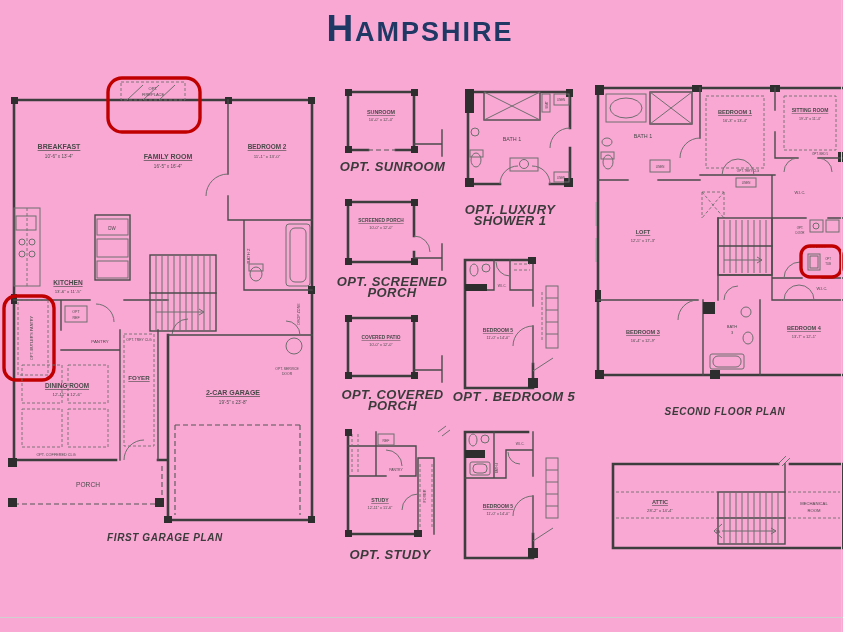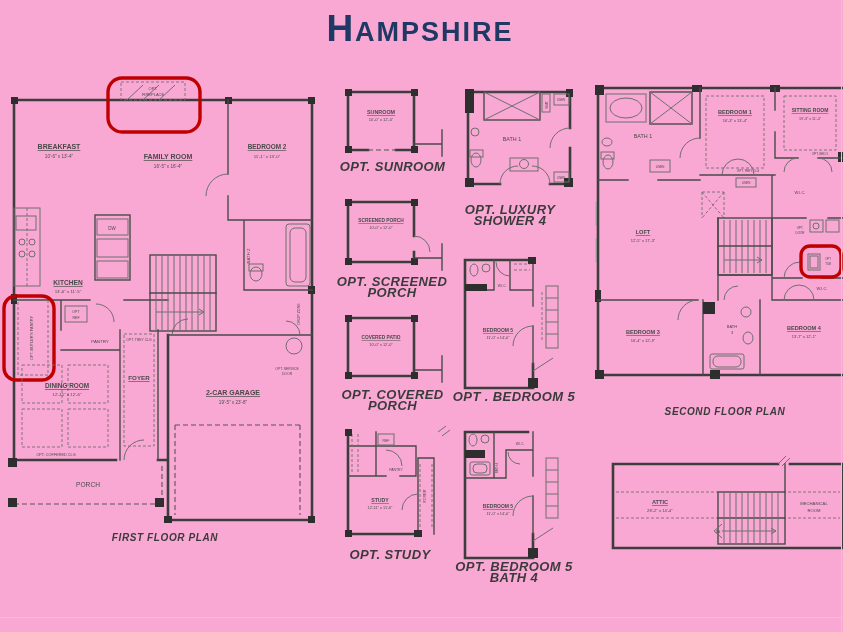--- a/index.html
+++ b/index.html
@@ -128,21 +128,21 @@
       <text class="rn" x="63" y="310" font-size="6.4">DINING ROOM</text>
       <text x="63" y="318" font-size="4.4">12'-11" x 12'-6"</text>
       <text class="rn" x="135" y="302" font-size="6.2">FOYER</text>
       <text class="rn" x="229" y="317" font-size="7">2-CAR GARAGE</text>
       <text x="229" y="326" font-size="4.6">19'-5" x 23'-8"</text>
       <text x="84" y="409" font-size="6.6">PORCH</text>
       <text x="246" y="178" font-size="4.4" transform="rotate(-90 246 178)">BATH 2</text>
       <text x="296" y="236" font-size="3.6" transform="rotate(-90 296 236)">DROP ZONE</text>
     </g>
   </svg>
-  <div class="caption" style="left:85px;top:532px;width:160px;">FIRST FLOOR PLAN</div>
+  <div class="caption" style="left:85px;top:532px;width:160px;">FIRST GARAGE PLAN</div>
 
   <svg style="left:338px;top:86px" width="118" height="78" viewBox="0 0 118 78">
     <path class="win" d="M22,6 H60 M76,18 V46"></path>
     <path class="w" d="M10,6 H76 M10,6 V64 M76,6 V64 M10,64 H30 M58,64 H76"></path>
     <path class="dsh2" d="M30,64 H58"></path>
     <rect class="blk" x="7" y="3" width="7" height="7"></rect>
       <rect class="blk" x="73" y="3" width="7" height="7"></rect>
     <rect class="blk" x="7" y="60" width="7" height="7"></rect>
       <rect class="blk" x="73" y="60" width="7" height="7"></rect>
     <path class="w2" d="M76,58 H104 M104,44 V70"></path>
@@ -216,21 +216,21 @@
       <rect class="fx" x="12" y="66" width="13" height="7"></rect>
     <rect class="fx" x="52" y="74" width="28" height="13"></rect>
       <circle class="fx" cx="66" cy="80" r="4.5"></circle>
     <text x="54" y="57" font-size="5.4">BATH 1</text>
     <path class="fx" d="M112,44 A20,20 0 0 0 92,64 M42,100 A18,18 0 0 1 60,82 M92,100 A18,18 0 0 0 74,82"></path>
     <rect class="fx" x="96" y="88" width="15" height="10"></rect>
     <text x="103" y="95" font-size="2.8">LINEN</text>
   </svg>
   <div class="caption small" style="left:450px;top:204px;width:120px;">
     <div>OPT. LUXURY</div>
-    <div>SHOWER 4</div>
+    <div>SHOWER 1</div>
   </div>
 
   <svg style="left:458px;top:246px" width="125" height="142" viewBox="0 0 125 142">
     <path class="w" d="M7,14 H70 M7,14 V142 M7,142 H75 M75,118 V142"></path>
     <path class="w2" d="M7,44 H36 M36,14 V44 M52,14 V44 M52,44 H75 M75,14 V60 M75,80 V118"></path>
     <rect class="blk" x="7" y="38" width="22" height="7"></rect>
       <rect class="blk" x="70" y="11" width="8" height="7"></rect>
     <ellipse class="fx" cx="16" cy="24" rx="4" ry="6"></ellipse>
       <circle class="fx" cx="28" cy="22" r="4"></circle>
     <path class="fx" d="M52,30 A14,14 0 0 1 38,16"></path>
@@ -263,24 +263,20 @@
     <text x="62" y="25" font-size="3.2">W.I.C.</text>
     <g>
       <rect class="fx" x="88" y="38" width="12" height="60"></rect>
       <path class="fx" d="M88,50 H100 M88,62 H100 M88,74 H100 M88,86 H100"></path>
     </g>
     <path class="fx" d="M75,76 A20,20 0 0 0 55,96 M75,121 L95,108"></path>
     <rect class="blk" x="70" y="128" width="10" height="10"></rect>
     <text class="rn" x="40" y="88" font-size="5">BEDROOM 5</text>
     <text x="40" y="95" font-size="3.8">11'-0" x 14'-0"</text>
   </svg>
-  <div class="caption small" style="left:448px;top:561px;width:132px;">
-    <div>OPT. BEDROOM 5</div>
-    <div>BATH 4</div>
-  </div>
 
   <svg style="left:588px;top:80px" width="255" height="320" viewBox="0 0 255 320">
     <g>
       <path class="win" d="M28,8 H52 M64,8 H88 M128,8 H152 M160,8 H180 M200,8 H222 M230,8 H252 M8,122 V146 M8,158 V182 M30,295 H56 M70,295 H96 M196,295 H220 M228,295 H252"></path>
     </g>
     <g>
       <path class="w" d="M10,8 H255 M10,8 V295 M10,295 H255"></path>
       <rect class="blk" x="7" y="5" width="9" height="10"></rect>
         <rect class="blk" x="104" y="5" width="10" height="7"></rect>
       <rect class="blk" x="182" y="5" width="10" height="7"></rect>

